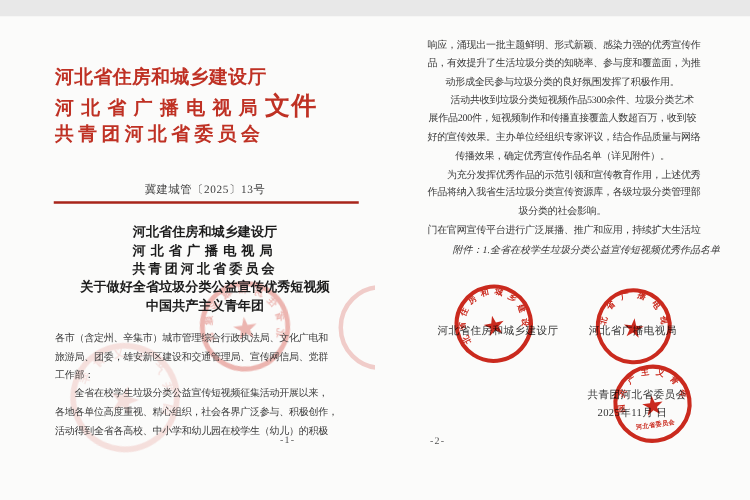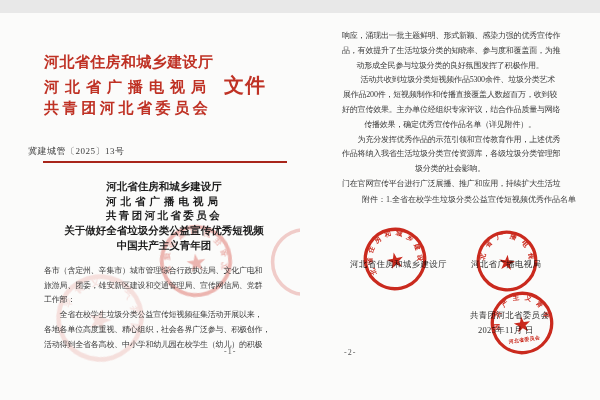--- a/index.html
+++ b/index.html
@@ -13,41 +13,41 @@
   .page1{left:28px;width:272px;}
   .page2{left:300px;width:280px;text-align:center;}
 
   
   .letterhead{position:absolute;left:16px;top:38px;width:250px;color:#bf3124;font-weight:bold;z-index:2;}
   .lh-line{height:23px;line-height:23px;white-space:nowrap;}
   .lh1{font-size:15px;letter-spacing:0.4px;}
   .lh2{font-size:15px;letter-spacing:6px;}
   .lh3{font-size:15px;letter-spacing:3.6px;}
   .lh-row{display:flex;align-items:baseline;}
-  .wenjian{font-size:20px;letter-spacing:1px;margin-left:12px;}
-  .doc-no{position:absolute;left:0;top:132px;width:272px;
+  .wenjian{font-size:20px;letter-spacing:1px;margin-left:0;}
+  .doc-no{position:absolute;left:0;top:132px;width:272px;text-align:center;
           font-size:9px;color:#3d3d3d;letter-spacing:0.5px;z-index:2;}
   .red-rule{position:absolute;left:15px;top:148px;width:244px;height:2px;background:#a8251a;z-index:2;}
 
   
   .title-block{position:absolute;left:0;top:167px;width:272px;text-align:center;
                color:#1c1c1c;font-weight:bold;z-index:2;}
   .title-line{font-size:10.5px;line-height:14.7px;white-space:nowrap;}
   .t-sp2{letter-spacing:4px;}
   .t-sp3{letter-spacing:2.4px;}
 
   
   .body-block{position:absolute;color:#3a3a3a;z-index:2;}
   .p1-body{left:16px;top:251px;width:218px;}
   .p2-body{left:42px;top:16px;width:216px;}
   .body-line{font-size:8px;letter-spacing:-0.2px;line-height:14.7px;white-space:nowrap;}
   .p2-body .body-line{line-height:14.8px;}
 
   .attach-line{position:absolute;font-size:8px;color:#3a3a3a;white-space:nowrap;z-index:2;}
-  .attach1{left:62px;top:181px;}
+  .attach1{left:62px;top:181px;font-style:italic;}
   .attach2{left:82px;top:196px;}
 
   .sig-text{position:absolute;font-size:8.5px;color:#333;white-space:nowrap;z-index:2;letter-spacing:0.3px;}
   .sig1{left:50px;top:246px;}
   .sig2{left:171px;top:246px;}
   .sig3{left:170px;top:297px;}
   .sig-date{left:178px;top:312px;}
 
   .page-num{position:absolute;font-size:8px;color:#555;z-index:2;letter-spacing:1px;}
   .pn1{left:196px;top:334px;}

